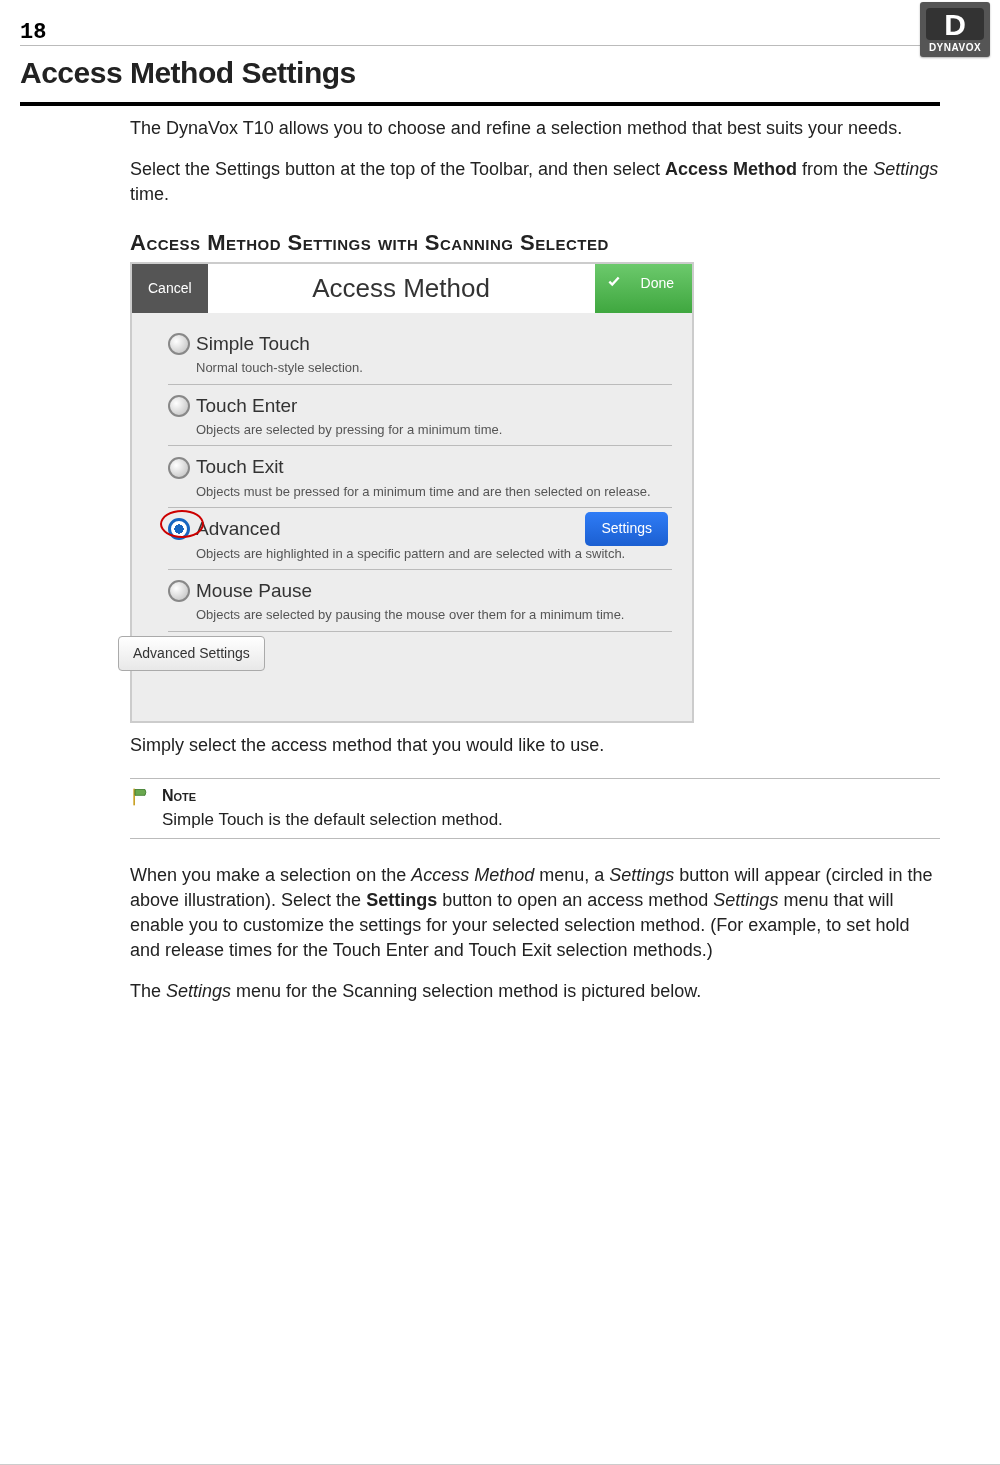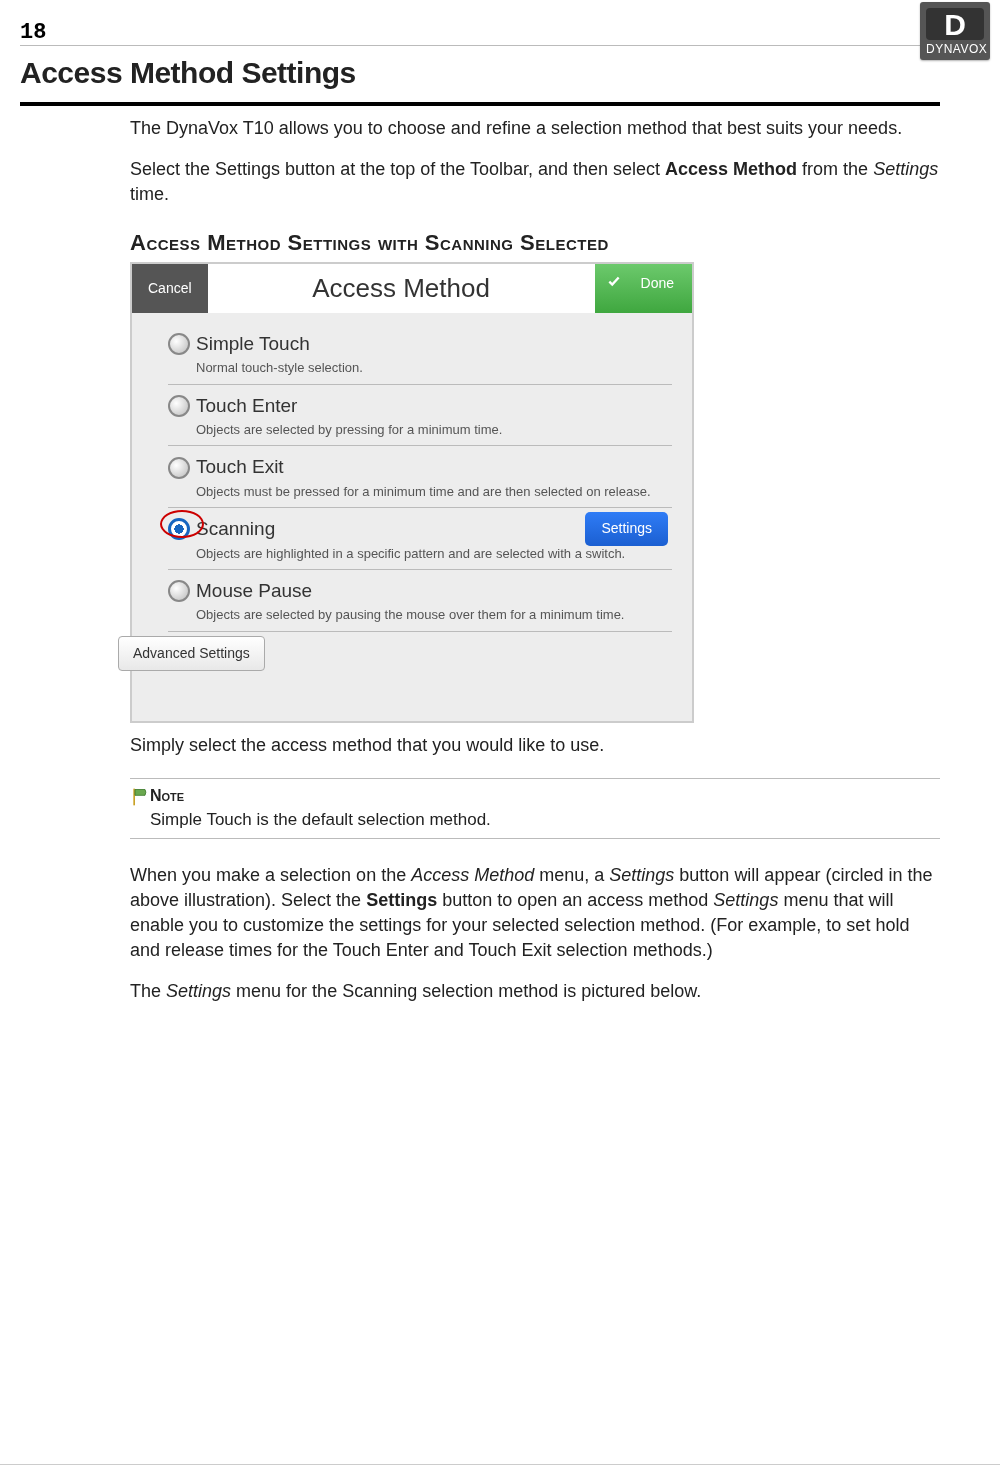--- a/index.html
+++ b/index.html
@@ -47,23 +47,23 @@
   .logo-d {
     font-size: 30px;
     font-weight: bold;
     line-height: 1;
     background: #333;
     border-radius: 4px;
     padding: 2px 0 0 0;
     margin-bottom: 2px;
   }
   .logo-text {
-    font-size: 12px;
+    font-size: 10px;
     letter-spacing: 0.5px;
-    font-weight: normal;
+    font-weight: bold;
   }
   h1.section-title {
     font-family: Arial, sans-serif;
     font-weight: 900;
     font-size: 30px;
     letter-spacing: -0.5px;
     margin: 0 0 6px 0;
     border-bottom: 4px solid #000;
     padding-bottom: 12px;
   }
@@ -187,20 +187,21 @@
     color: #333;
     margin-top: 4px;
     margin-left: -50px;
   }
   .note-box {
     border-top: 1px solid #bbb;
     border-bottom: 1px solid #bbb;
     margin: 20px 0 24px 0;
     display: flex;
     align-items: flex-start;
+    gap: 12px;
     padding: 6px 0;
   }
   .note-flag {
     width: 20px;
     height: 20px;
     flex-shrink: 0;
     margin-top: 2px;
   }
   .note-content .note-title {
     font-variant: small-caps;
@@ -272,21 +273,21 @@
             <span class="radio"></span>
             <span class="opt-title">Touch Exit</span>
           </div>
           <div class="opt-desc">Objects must be pressed for a minimum time and are then selected on release.</div>
         </div>
 
         <div class="opt">
           <span class="circle-annot"></span>
           <div class="opt-row">
             <span class="radio selected"></span>
-            <span class="opt-title">Scanning</span>
+            <span class="opt-title">Advanced</span>
           </div>
           <div class="settings-btn">Settings</div>
           <div class="opt-desc">Objects are highlighted in a specific pattern and are selected with a switch.</div>
         </div>
 
         <div class="opt">
           <div class="opt-row">
             <span class="radio"></span>
             <span class="opt-title">Mouse Pause</span>
           </div>

